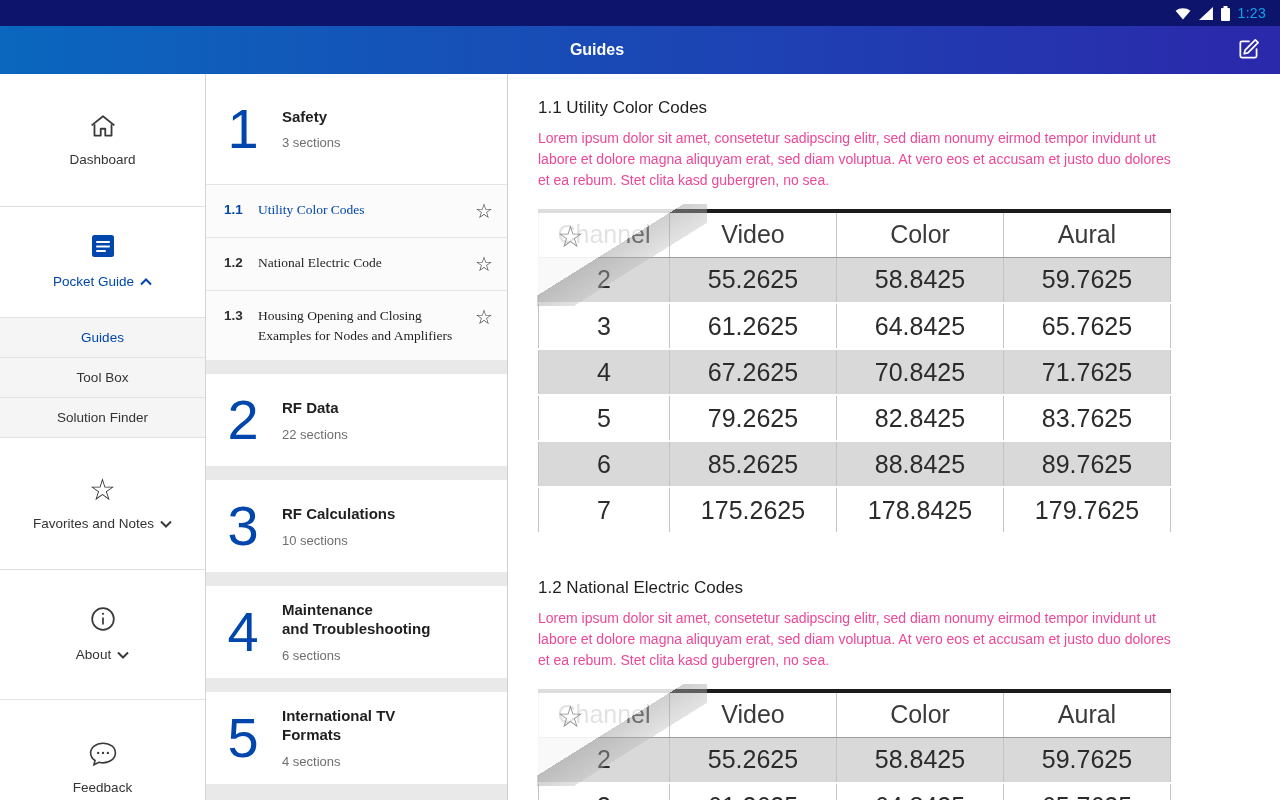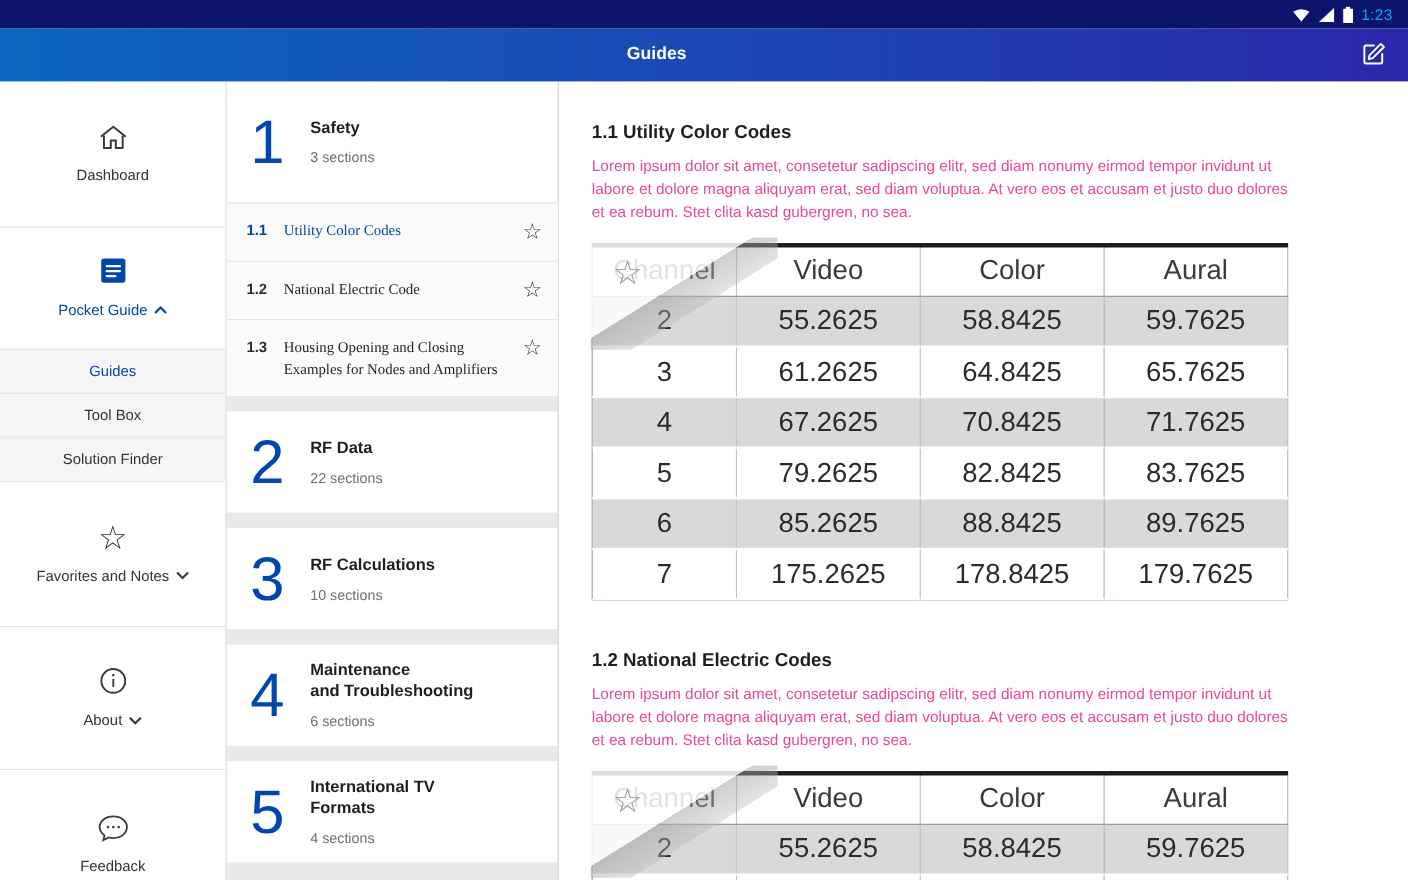--- a/index.html
+++ b/index.html
@@ -52,24 +52,24 @@
   .chapter-sections { font-size:13px; color:#6f6f6f; margin-top:9px; }
   .sub-item { display:flex; align-items:flex-start; padding:15px 14px 15px 18px;
     border-top:1px solid #e4e4e4; background:#fbfbfb; cursor:pointer; }
   .sub-num { width:34px; flex:none; font-size:13.5px; font-weight:bold; color:#2f2f2f; line-height:1.45; }
   .sub-title { flex:1; font-size:13.5px; color:#1f1f1f; line-height:1.45; padding-right:10px;font-family:Liberation Serif, serif; }
   .sub-star { flex:none; font-size:20px; line-height:1.1; color:#3d3d3d; }
   .sub-item.active .sub-num, .sub-item.active .sub-title { color:#0046ad; }
 
   
   .content { flex:1; background:#fff; padding:24px 30px 0 30px; overflow:hidden; }
-  .sec-heading { font-size:17px; font-weight:bold; color:#1f1f1f; margin:12px 0 10px; }
+  .sec-heading { font-size:17px; font-weight:normal; color:#1f1f1f; margin:0 0 10px; }
   .sec-body { font-size:14px; color:#ec4899; line-height:1.5; max-width:640px; margin:0 0 18px; }
   .table-wrap { position:relative; width:632px; margin:0 0 44px; }
-  .freq-table { width:632px; border-collapse:collapse; table-layout:fixed; background:#1d4ed8;
+  .freq-table { width:632px; border-collapse:collapse; table-layout:fixed; background:#f97316;
     border:1px solid #c3c3c3; border-top:4px solid #1c1c1c; }
   .freq-table th { font-size:25px; font-weight:400; color:#3a3a3a; height:46px;
     border-bottom:1px solid #9c9c9c; border-right:1px solid #c3c3c3; background:#fff; text-align:center; }
   .freq-table td { font-size:25px; color:#2b2b2b; text-align:center; height:46px;
     border-right:1px solid #c3c3c3; border-bottom:2px solid #fff; background:#fff; }
   .freq-table tr.gray td { background:#d9d9d9; }
   .corner-fold { position:absolute; top:-5px; left:-1px; width:170px; height:102px; pointer-events:none;
     background:linear-gradient(148deg,
       rgba(255,255,255,.85) 0%, rgba(255,255,255,.85) 44%,
       rgba(160,160,160,.5) 44%, rgba(185,185,185,.4) 60%,

